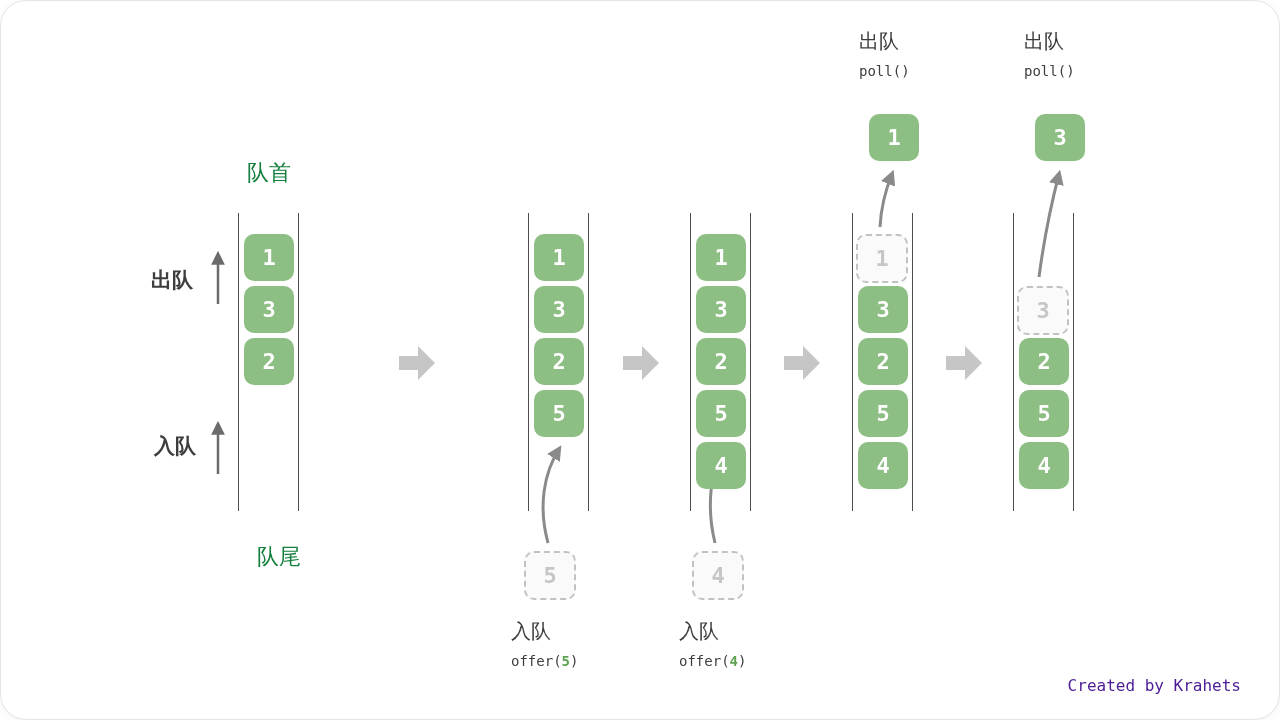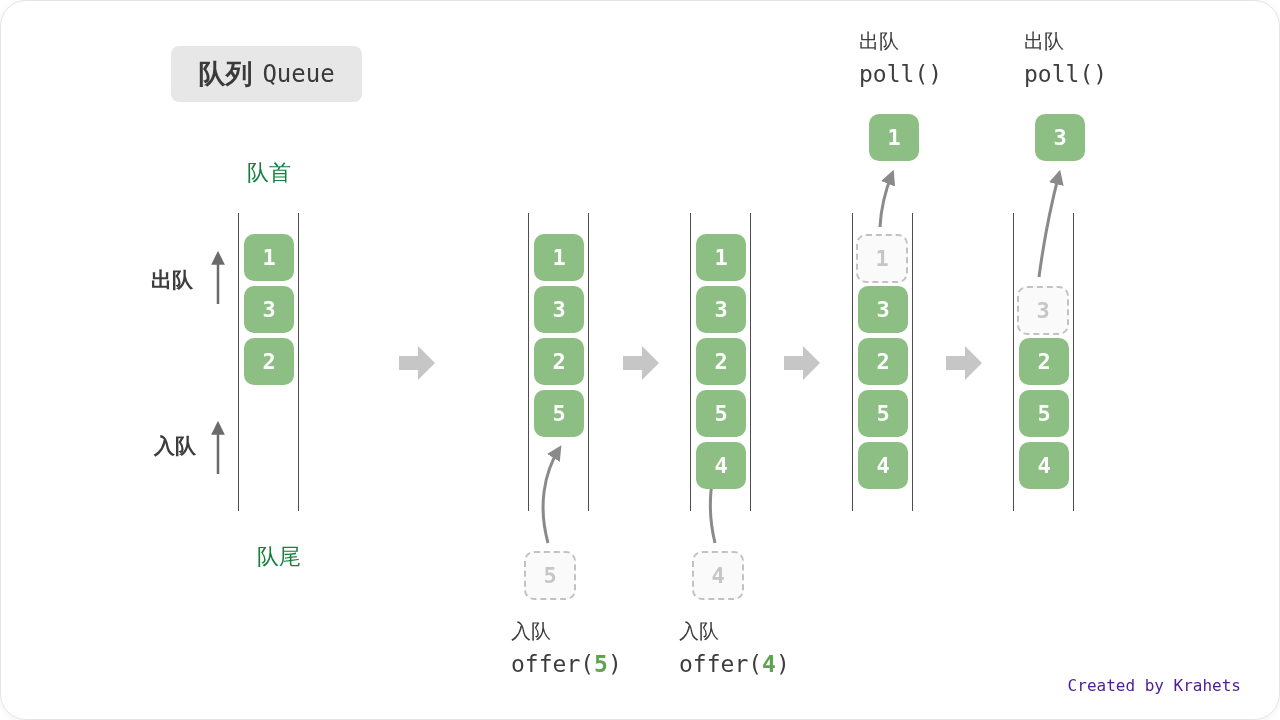--- a/index.html
+++ b/index.html
@@ -59,39 +59,35 @@
     font-size:22px;font-weight:bold;color:#ffffff;
   }
   .float-cell.dashed{
     background:#fafafa;border:2px dashed #c2c2c2;color:#c6c6c6;
     width:48px;height:45px;
   }
 
   
   .op{line-height:1.0;}
   .op .op-name{font-size:20px;color:#3d3d3d;display:block;margin-bottom:12px;}
-  .op .op-code{font-family:"DejaVu Sans Mono",monospace;font-size:23px;color:#3d3d3d;}
+  .op .op-code{font-family:"DejaVu Sans Mono",monospace;font-size:14px;color:#3d3d3d;}
   .op .op-arg{color:#5fa352;font-weight:bold;}
 
   .watermark{
     right:38px;bottom:24px;
     font-family:"DejaVu Sans Mono",monospace;
     font-size:16px;color:#4c1d95;
   }
   svg{display:block;}
 </style>
 </head>
 <body>
 
 <div class="card">
 
-  <div class="abs title-box">
-    <span class="title-zh">队列</span>
-    <span class="title-en">Queue</span>
-  </div>
 
   <div class="abs lbl lbl-center" style="left:236px;top:157px;">队首</div>
   <div class="abs lbl lbl-center" style="left:236px;top:541px;text-align:right;">队尾</div>
 
   <div class="abs side-lbl" style="left:150px;top:265px;">出队</div>
   <div class="abs side-lbl" style="left:153px;top:431px;">入队</div>
 
   <svg class="abs" style="left:0;top:0;" width="1280" height="720" viewBox="0 0 1280 720">
     <defs>
       <marker id="ah-dark" viewBox="0 0 10 10" refX="7" refY="5" markerWidth="5.5" markerHeight="5.5" orient="auto-start-reverse">

